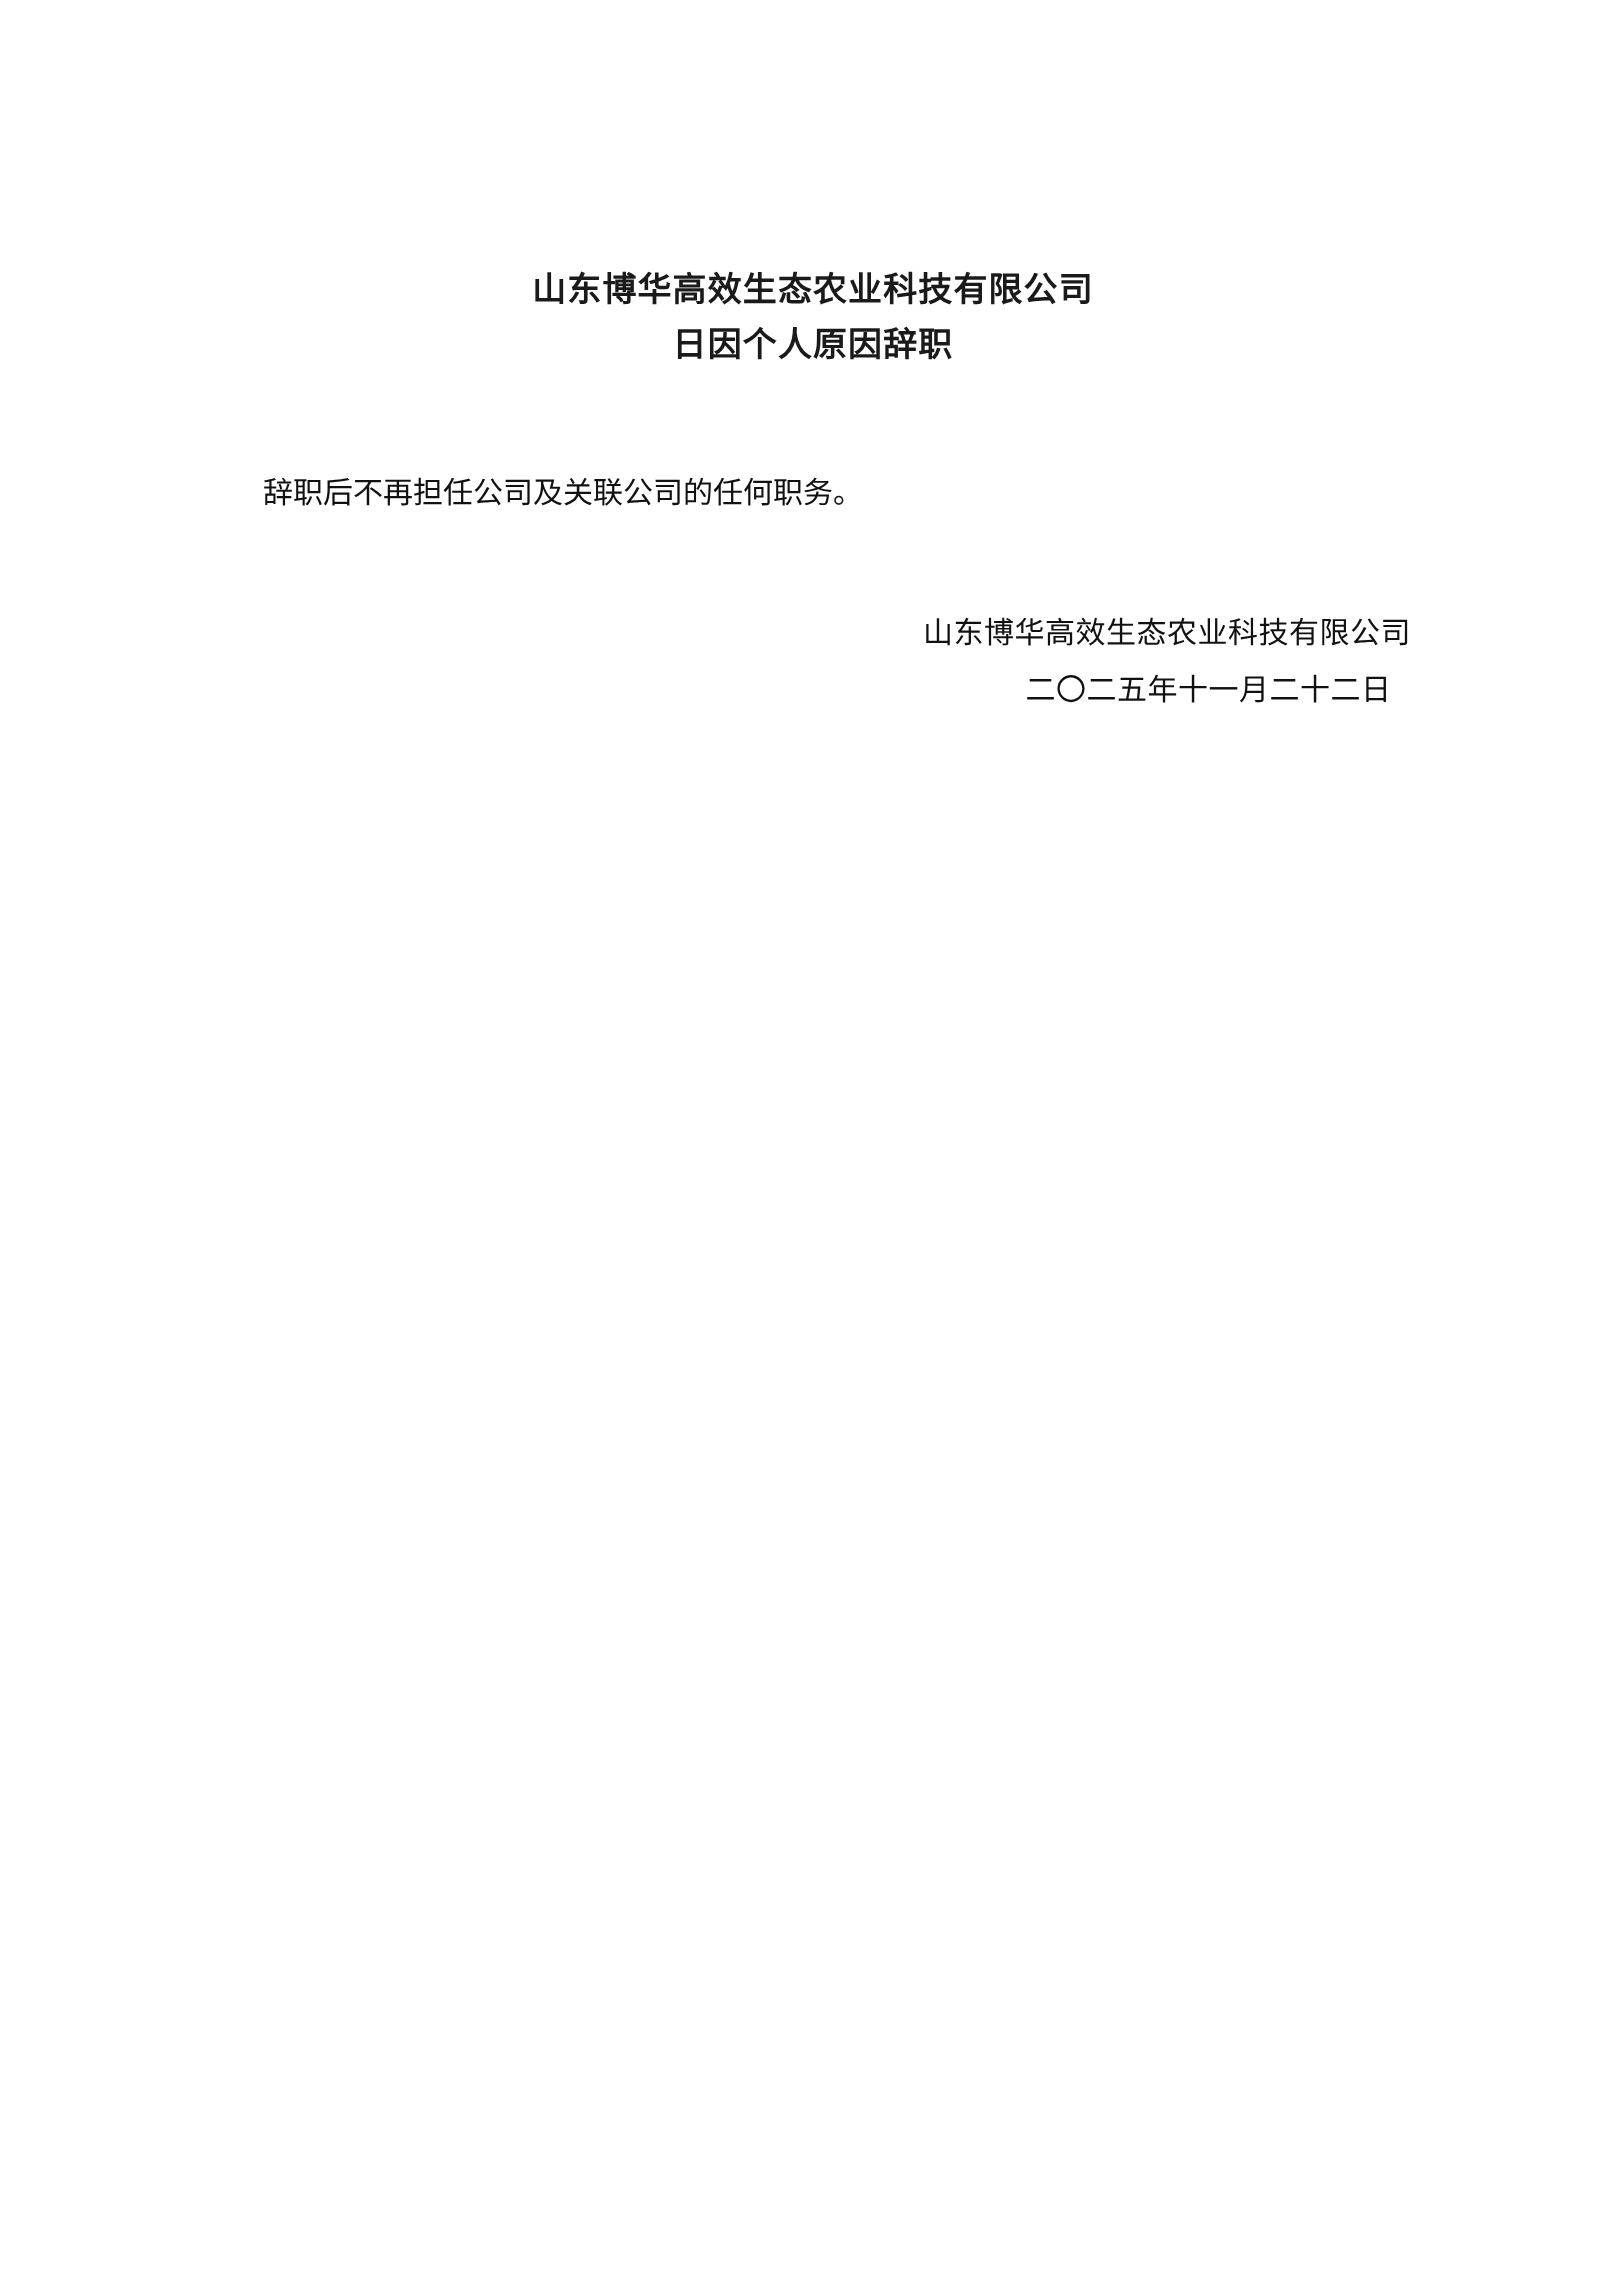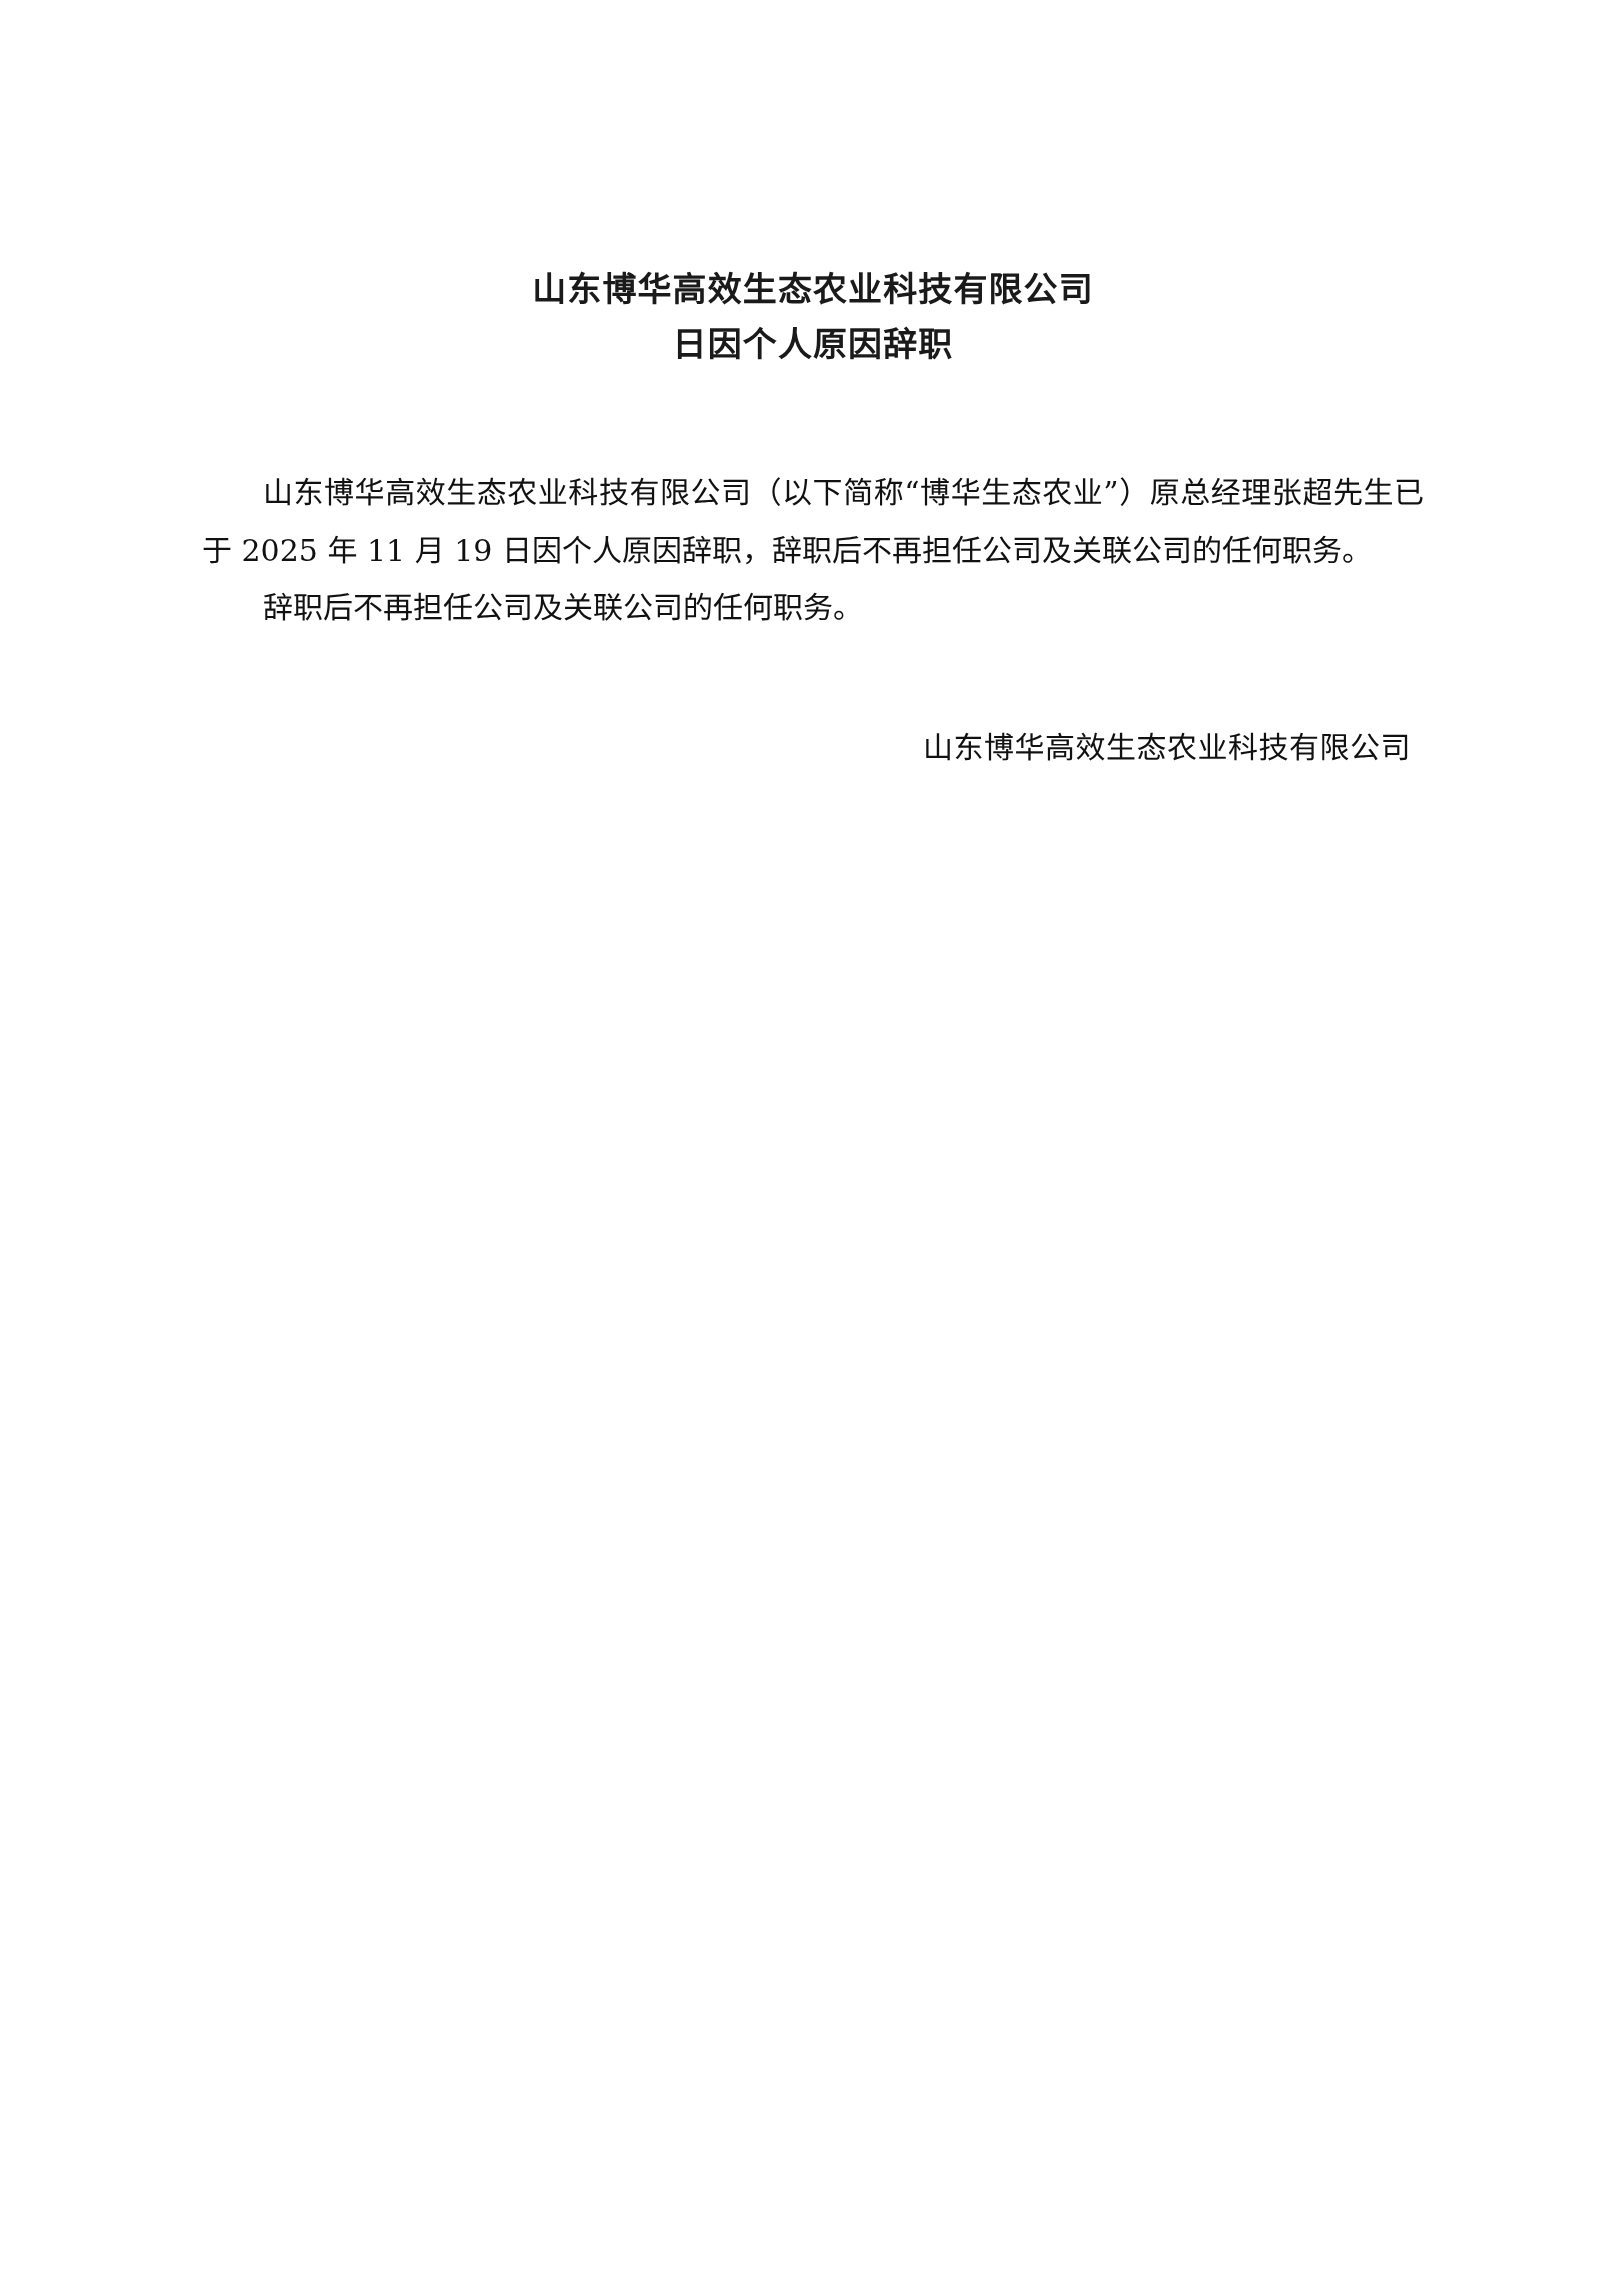--- a/index.html
+++ b/index.html
@@ -79,23 +79,23 @@
 
 <div class="page">
   <div class="doc-body">
 
     <div class="title-block">
       <div class="title-line">山东博华高效生态农业科技有限公司</div>
       <div class="title-line">日因个人原因辞职</div>
     </div>
 
     <div class="body-block">
-      <p class="para indent">山东博华高效生态农业科技有限公司（以下简称“博华生态农业”）原总经理张超先生已于 2025 年 11 月 19 日因个人原因辞职，辞职后不再担任公司及关联公司的任何职务。</p>
       <p class="para indent">辞职后不再担任公司及关联公司的任何职务。</p>
     </div>
 
     <div class="signature-block">
       <div class="sig-line">山东博华高效生态农业科技有限公司</div>
+      <div class="sig-line date">二〇二五年十一月二十二日</div>
     </div>
 
   </div>
 </div>
 
 
 </body></html>

